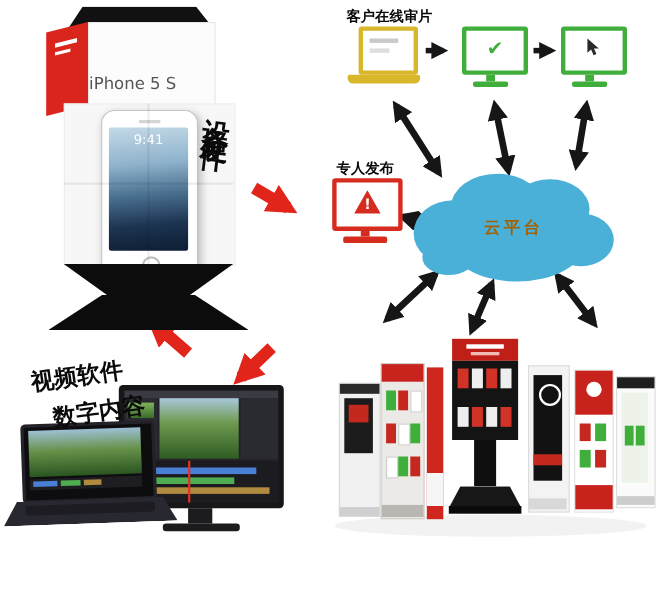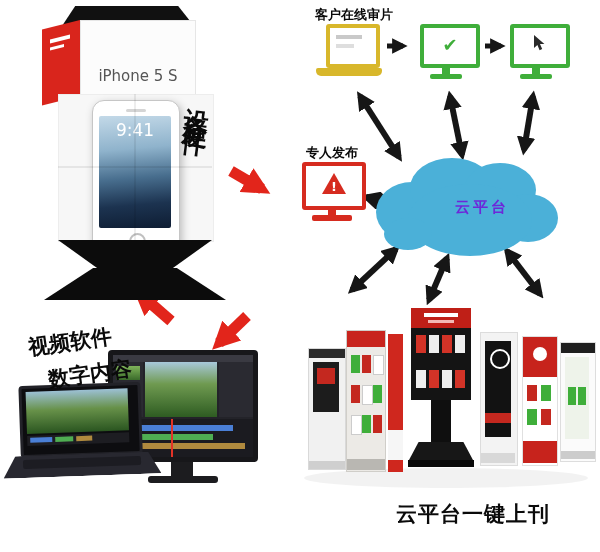--- a/index.html
+++ b/index.html
@@ -57,21 +57,21 @@
   <svg class="abs" style="left:370px;top:150px" width="190" height="110" viewBox="0 0 190 110">
     <g class="cloud-fill">
       <ellipse cx="42" cy="62" rx="36" ry="30"></ellipse>
       <ellipse cx="82" cy="38" rx="42" ry="30"></ellipse>
       <ellipse cx="130" cy="40" rx="36" ry="27"></ellipse>
       <ellipse cx="158" cy="68" rx="30" ry="24"></ellipse>
       <ellipse cx="100" cy="70" rx="62" ry="36"></ellipse>
       <ellipse cx="38" cy="84" rx="24" ry="16"></ellipse>
     </g>
   </svg>
-  <div class="abs" style="left:440px;top:198px;width:84px;text-align:center;color:#6d28d9;font-size:15px;font-weight:600;letter-spacing:3px">云平台</div>
+  <div class="abs" style="left:440px;top:198px;width:84px;text-align:left;color:#a16207;font-size:15px;font-weight:600;letter-spacing:3px">云平台</div>
 
   <div class="lbl lbl-sm" style="left:308px;top:6px;width:92px;text-align:center">客户在线审片</div>
   <div class="abs" style="left:316px;top:24px;width:66px;height:54px">
     <div class="abs" style="left:10px;top:0;width:46px;height:36px;border:4px solid var(--laptop_yellow);background:#fff;border-radius:3px">
       <div class="abs" style="left:6px;top:7px;width:26px;height:4px;background:#c9c9c9"></div>
       <div class="abs" style="left:6px;top:16px;width:18px;height:4px;background:#dedede"></div>
     </div>
     <div class="abs" style="left:0;top:44px;width:66px;height:8px;background:var(--laptop_yellow);border-radius:2px 2px 5px 5px"></div>
   </div>
 
@@ -103,27 +103,27 @@
     <div class="abs" style="left:14px;top:53px;width:40px;height:6px;background:var(--alert_red);border-radius:2px"></div>
   </div>
 
   <div class="abs" style="left:28px;top:6px;width:206px;height:292px">
     <div class="abs" style="left:34px;top:0;width:132px;height:20px;background:#111;clip-path:polygon(0 100%,100% 100%,88% 0,10% 0)"></div>
     <div class="abs" style="left:14px;top:14px;width:38px;height:76px;background:#d9251c;transform:skewY(-14deg);transform-origin:right top">
       <div class="abs" style="left:8px;top:12px;width:20px;height:4px;background:#fff"></div>
       <div class="abs" style="left:8px;top:20px;width:14px;height:3px;background:#fff"></div>
     </div>
     <div class="abs" style="left:52px;top:14px;width:114px;height:74px;background:#fcfcfc;border:1px solid #e6e6e6">
-      <div class="abs" style="left:0;bottom:10px;width:100%;text-align:center;color:#555;font-size:15px">iPhone 5 S</div>
+      <div class="abs" style="left:0;bottom:10px;width:100%;color:#555;font-size:15px">iPhone 5 S</div>
     </div>
     <div class="abs" style="left:30px;top:88px;width:154px;height:146px;background:#f7f7f7;border:1px solid #ededed"></div>
     <div class="abs" style="left:64px;top:94px;width:86px;height:152px;background:#fff;border:1px solid #c6c6c6;border-radius:12px;box-shadow:2px 3px 8px rgba(0,0,0,.25)">
       <div class="abs" style="left:33px;top:8px;width:20px;height:3px;background:#d5d5d5;border-radius:2px"></div>
       <div class="abs" style="left:6px;top:15px;width:72px;height:112px;border-radius:2px;background:linear-gradient(175deg,#c3d9e8 0%,#8fb3cc 30%,#486e8e 55%,#1c3350 78%,#0e1d33 100%)">
-        <div class="abs" style="left:0;top:4px;width:100%;text-align:center;color:#fff;font-size:17px">9:41</div>
+        <div class="abs" style="left:0;top:4px;width:100%;text-align:center;color:#fff;font-size:12px">9:41</div>
       </div>
       <div class="abs" style="left:36px;top:132px;width:13px;height:13px;border:2px solid #c0c0c0;border-radius:50%"></div>
     </div>
     <div class="abs" style="left:106px;top:88px;width:2px;height:146px;background:rgba(0,0,0,.07)"></div>
     <div class="abs" style="left:30px;top:160px;width:154px;height:2px;background:rgba(0,0,0,.07)"></div>
     <div class="abs" style="left:30px;top:234px;width:154px;height:32px;background:#0c0c0c;clip-path:polygon(0 0,100% 0,71% 100%,29% 100%)"></div>
     <div class="abs" style="left:16px;top:262px;width:182px;height:32px;background:#0c0c0c;clip-path:polygon(27% 0,73% 0,100% 100%,0 100%)"></div>
   </div>
 
   <div class="lbl vtxt" style="left:182px;top:88px;font-size:25px;transform:rotate(7deg)">设备硬件</div>
@@ -237,15 +237,14 @@
     <div class="abs" style="left:264px;top:42px;width:34px;height:118px;background:#fbfbfb;border:1px solid #dddddd">
       <div class="abs" style="left:0;top:0;width:34px;height:10px;background:#1f1f1f"></div>
       <div class="abs" style="left:4px;top:14px;width:24px;height:82px;background:#eef3ea">
         <div class="abs" style="left:3px;top:30px;width:8px;height:18px;background:#3fae3a"></div>
         <div class="abs" style="left:13px;top:30px;width:8px;height:18px;background:#3fae3a"></div>
       </div>
       <div class="abs" style="left:0;top:108px;width:34px;height:8px;background:#cccccc"></div>
     </div>
   </div>
 
-  <div class="lbl" style="left:396px;top:500px;font-size:21px;letter-spacing:1px">云平台一键上刊</div>
 
 </div>
 
 </body></html>

